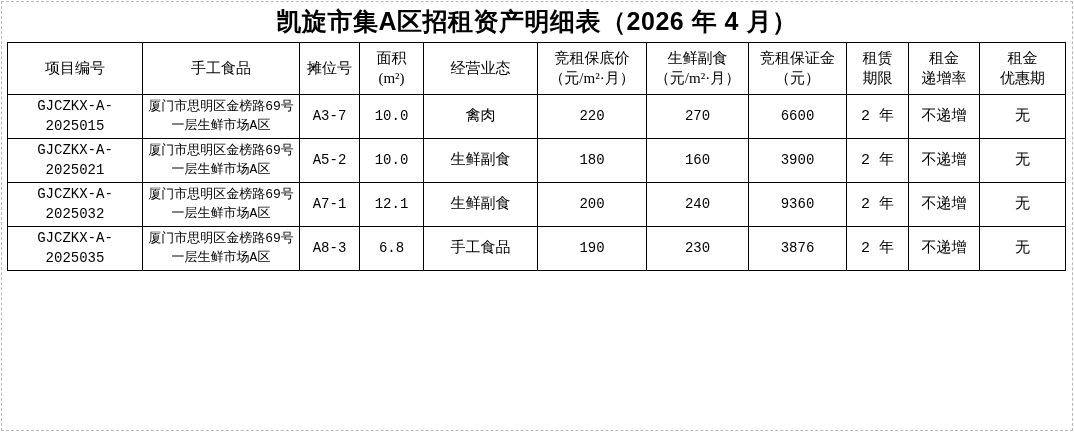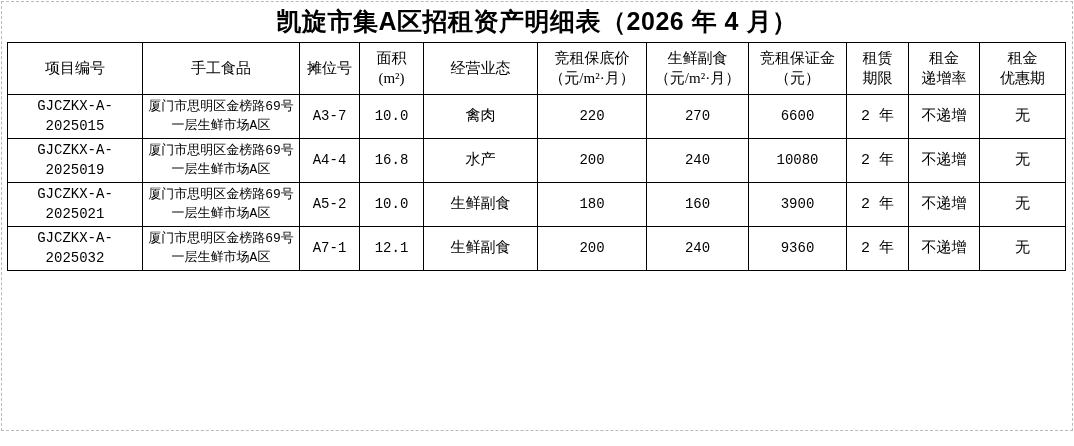--- a/index.html
+++ b/index.html
@@ -97,33 +97,20 @@
         <td class="col-area">10.0</td>
         <td class="col-business_type">禽肉</td>
         <td class="col-floor_price">220</td>
         <td class="col-cap_price">270</td>
         <td class="col-deposit">6600</td>
         <td class="col-lease_term">2 年</td>
         <td class="col-rent_increase">不递增</td>
         <td class="col-rent_discount">无</td>
       </tr>
       <tr>
-        <td class="col-project_id">GJCZKX-A-2025019</td>
-        <td class="col-location">厦门市思明区金榜路69号一层生鲜市场A区</td>
-        <td class="col-stall_no">A4-4</td>
-        <td class="col-area">16.8</td>
-        <td class="col-business_type">水产</td>
-        <td class="col-floor_price">200</td>
-        <td class="col-cap_price">240</td>
-        <td class="col-deposit">10080</td>
-        <td class="col-lease_term">2 年</td>
-        <td class="col-rent_increase">不递增</td>
-        <td class="col-rent_discount">无</td>
-      </tr>
-      <tr>
         <td class="col-project_id">GJCZKX-A-2025021</td>
         <td class="col-location">厦门市思明区金榜路69号一层生鲜市场A区</td>
         <td class="col-stall_no">A5-2</td>
         <td class="col-area">10.0</td>
         <td class="col-business_type">生鲜副食</td>
         <td class="col-floor_price">180</td>
         <td class="col-cap_price">160</td>
         <td class="col-deposit">3900</td>
         <td class="col-lease_term">2 年</td>
         <td class="col-rent_increase">不递增</td>
@@ -135,14 +122,27 @@
         <td class="col-stall_no">A7-1</td>
         <td class="col-area">12.1</td>
         <td class="col-business_type">生鲜副食</td>
         <td class="col-floor_price">200</td>
         <td class="col-cap_price">240</td>
         <td class="col-deposit">9360</td>
         <td class="col-lease_term">2 年</td>
         <td class="col-rent_increase">不递增</td>
         <td class="col-rent_discount">无</td>
       </tr>
+      <tr>
+        <td class="col-project_id">GJCZKX-A-2025035</td>
+        <td class="col-location">厦门市思明区金榜路69号一层生鲜市场A区</td>
+        <td class="col-stall_no">A8-3</td>
+        <td class="col-area">6.8</td>
+        <td class="col-business_type">手工食品</td>
+        <td class="col-floor_price">190</td>
+        <td class="col-cap_price">230</td>
+        <td class="col-deposit">3876</td>
+        <td class="col-lease_term">2 年</td>
+        <td class="col-rent_increase">不递增</td>
+        <td class="col-rent_discount">无</td>
+      </tr>
     </tbody>
 </table>
 
 </body></html>

